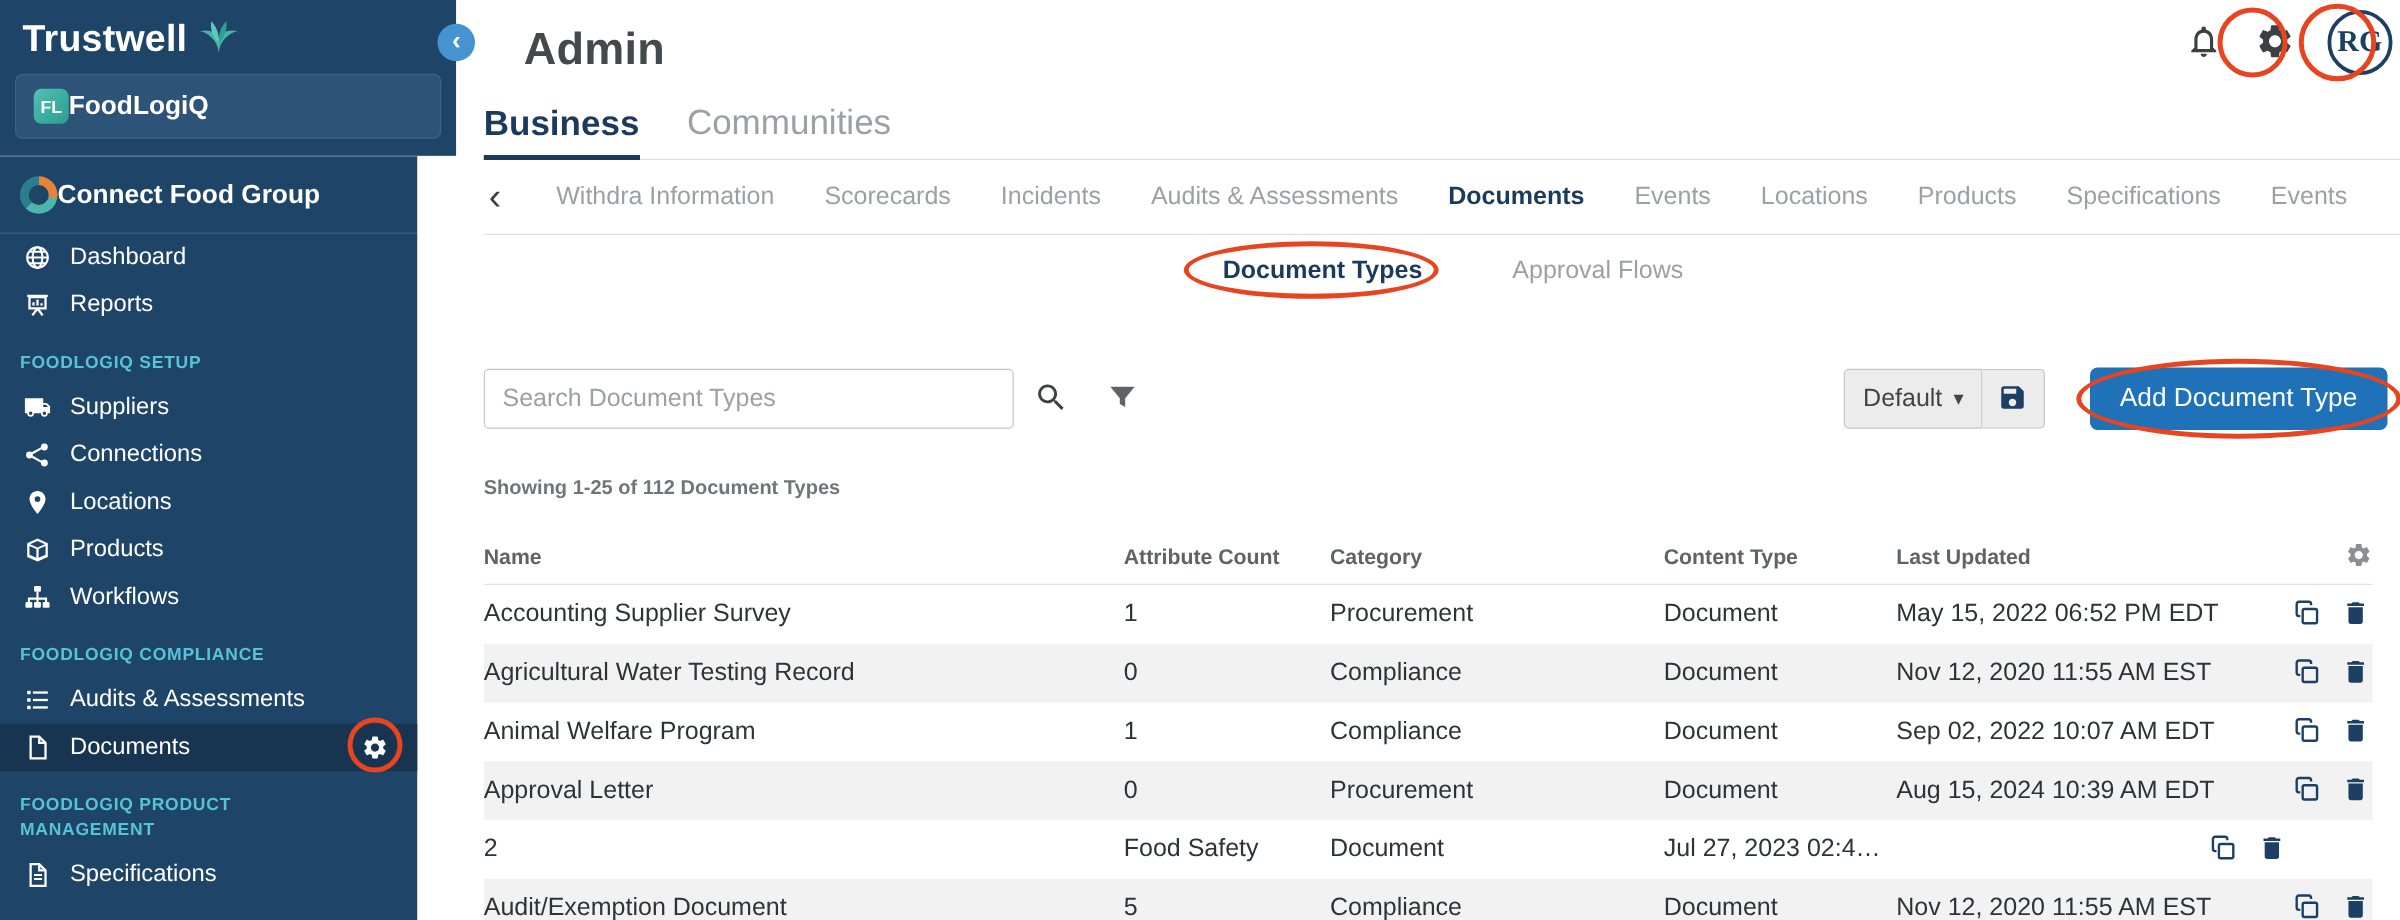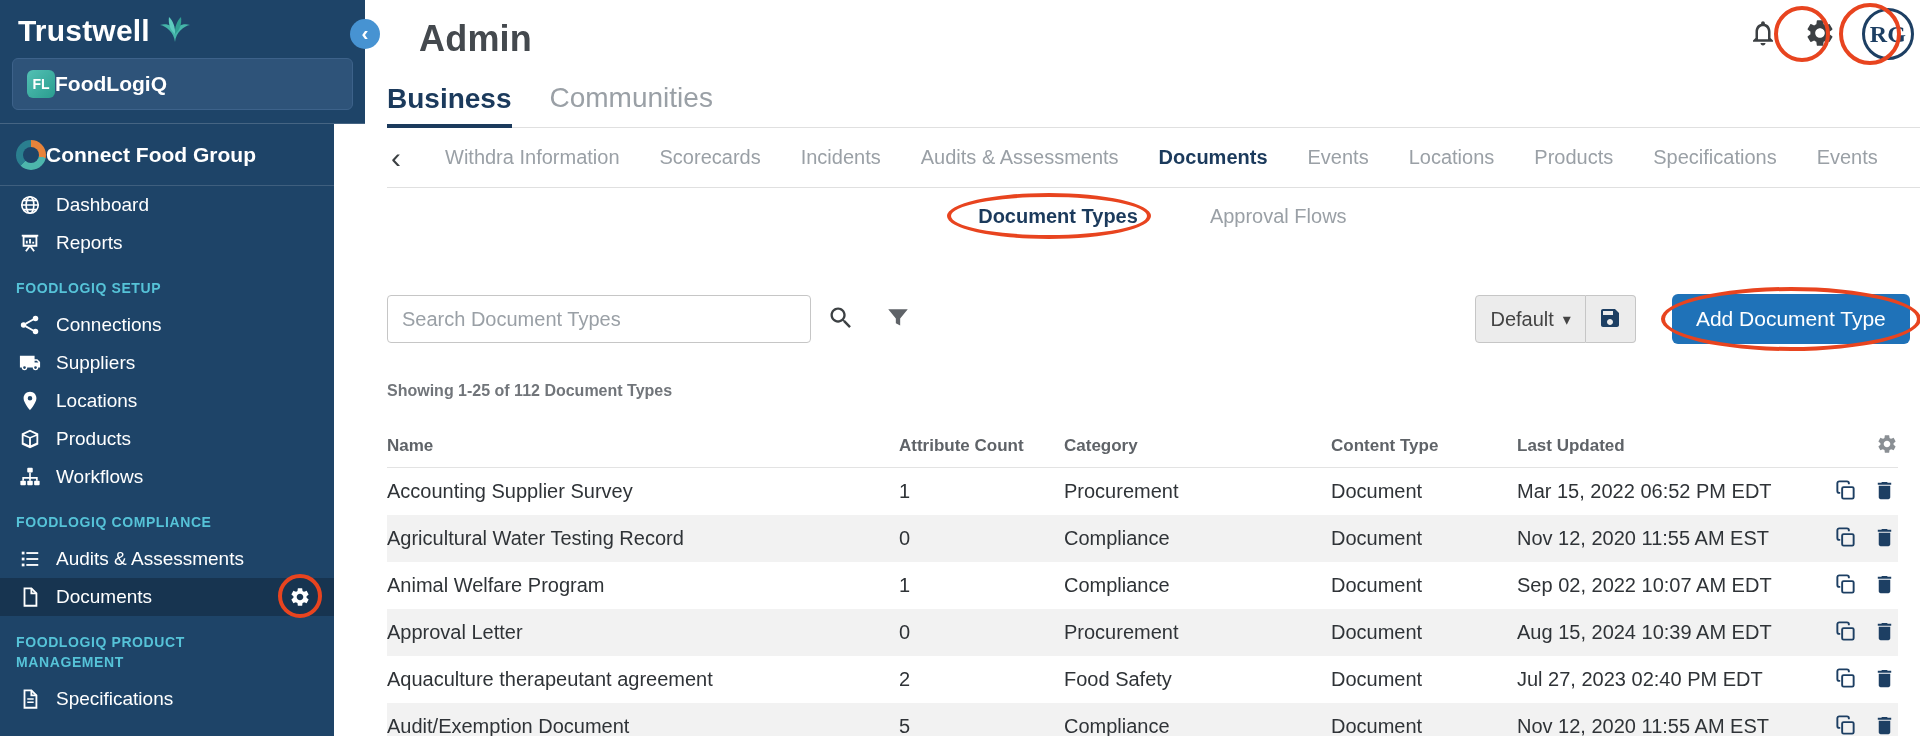--- a/index.html
+++ b/index.html
@@ -153,36 +153,36 @@
                 <path d="M5 5h14v10H5z" fill="none" stroke="currentColor" stroke-width="2"></path>
                 <path d="M8.5 12.5v-3M12 12.5v-5M15.5 12.5v-2M12 15l-4.5 6M12 15l4.5 6" stroke="currentColor" stroke-width="2" fill="none"></path>
               </svg>
           </span>
           <span>Reports</span>
         </div>
 
         <div class="section-title">FOODLOGIQ SETUP</div>
         <div class="nav-item">
           <span class="nav-icon">
+            <svg viewBox="0 0 24 24" fill="currentColor">
+                <path d="M20 8h-3V4H1v13h2a3 3 0 0 0 6 0h6a3 3 0 0 0 6 0h2v-6l-3-3zM6 18.5A1.5 1.5 0 1 1 7.5 17 1.5 1.5 0 0 1 6 18.5zm12 0A1.5 1.5 0 1 1 19.5 17 1.5 1.5 0 0 1 18 18.5zm-1-7V9.5h2.5l1.7 2z"></path>
+              </svg>
+          </span>
+          <span>Suppliers</span>
+        </div>
+        <div class="nav-item">
+          <span class="nav-icon">
             <svg viewBox="0 0 24 24">
                 <circle cx="5" cy="12" r="3" fill="currentColor"></circle>
                 <circle cx="18" cy="5" r="3" fill="currentColor"></circle>
                 <circle cx="18" cy="19" r="3" fill="currentColor"></circle>
                 <path d="M7.5 10.5L15.5 6M7.5 13.5l8 4.5" stroke="currentColor" stroke-width="2"></path>
               </svg>
           </span>
           <span>Connections</span>
-        </div>
-        <div class="nav-item">
-          <span class="nav-icon">
-            <svg viewBox="0 0 24 24" fill="currentColor">
-                <path d="M20 8h-3V4H1v13h2a3 3 0 0 0 6 0h6a3 3 0 0 0 6 0h2v-6l-3-3zM6 18.5A1.5 1.5 0 1 1 7.5 17 1.5 1.5 0 0 1 6 18.5zm12 0A1.5 1.5 0 1 1 19.5 17 1.5 1.5 0 0 1 18 18.5zm-1-7V9.5h2.5l1.7 2z"></path>
-              </svg>
-          </span>
-          <span>Suppliers</span>
         </div>
         <div class="nav-item">
           <span class="nav-icon">
             <svg viewBox="0 0 24 24" fill="currentColor">
                 <path d="M12 2C8.1 2 5 5.1 5 9c0 5.2 7 13 7 13s7-7.8 7-13c0-3.9-3.1-7-7-7zm0 9.5A2.5 2.5 0 1 1 14.5 9 2.5 2.5 0 0 1 12 11.5z"></path>
               </svg>
           </span>
           <span>Locations</span>
         </div>
         <div class="nav-item">
@@ -356,21 +356,21 @@
         </div>
       </div>
 
       <div class="t-body">
 
         <div class="t-row">
           <div class="td">Accounting Supplier Survey</div>
           <div class="td">1</div>
           <div class="td">Procurement</div>
           <div class="td">Document</div>
-          <div class="td">Mar 15, 2022 06:52 PM EDT</div>
+          <div class="td">May 15, 2022 06:52 PM EDT</div>
           <div class="td td-actions">
             <button class="row-icon">
                 <span><svg viewBox="0 0 24 24" fill="none" stroke="currentColor" stroke-width="2">
                     <rect x="8.5" y="8.5" width="12" height="12" rx="1.5"></rect>
                     <path d="M15.5 5.5v-1a2 2 0 0 0-2-2h-8a2 2 0 0 0-2 2v8a2 2 0 0 0 2 2h1"></path>
                   </svg></span>
               </button>
             <button class="row-icon">
                 <span><svg viewBox="0 0 24 24" fill="currentColor">
                     <path d="M6 19c0 1.1.9 2 2 2h8c1.1 0 2-.9 2-2V7H6v12zM19 4h-3.5l-1-1h-5l-1 1H5v2h14V4z"></path>
@@ -436,21 +436,20 @@
               </button>
             <button class="row-icon">
                 <span><svg viewBox="0 0 24 24" fill="currentColor">
                     <path d="M6 19c0 1.1.9 2 2 2h8c1.1 0 2-.9 2-2V7H6v12zM19 4h-3.5l-1-1h-5l-1 1H5v2h14V4z"></path>
                   </svg></span>
               </button>
           </div>
         </div>
 
         <div class="t-row">
-          <div class="td">Aquaculture therapeutant agreement</div>
           <div class="td">2</div>
           <div class="td">Food Safety</div>
           <div class="td">Document</div>
           <div class="td">Jul 27, 2023 02:40 PM EDT</div>
           <div class="td td-actions">
             <button class="row-icon">
                 <span><svg viewBox="0 0 24 24" fill="none" stroke="currentColor" stroke-width="2">
                     <rect x="8.5" y="8.5" width="12" height="12" rx="1.5"></rect>
                     <path d="M15.5 5.5v-1a2 2 0 0 0-2-2h-8a2 2 0 0 0-2 2v8a2 2 0 0 0 2 2h1"></path>
                   </svg></span>

